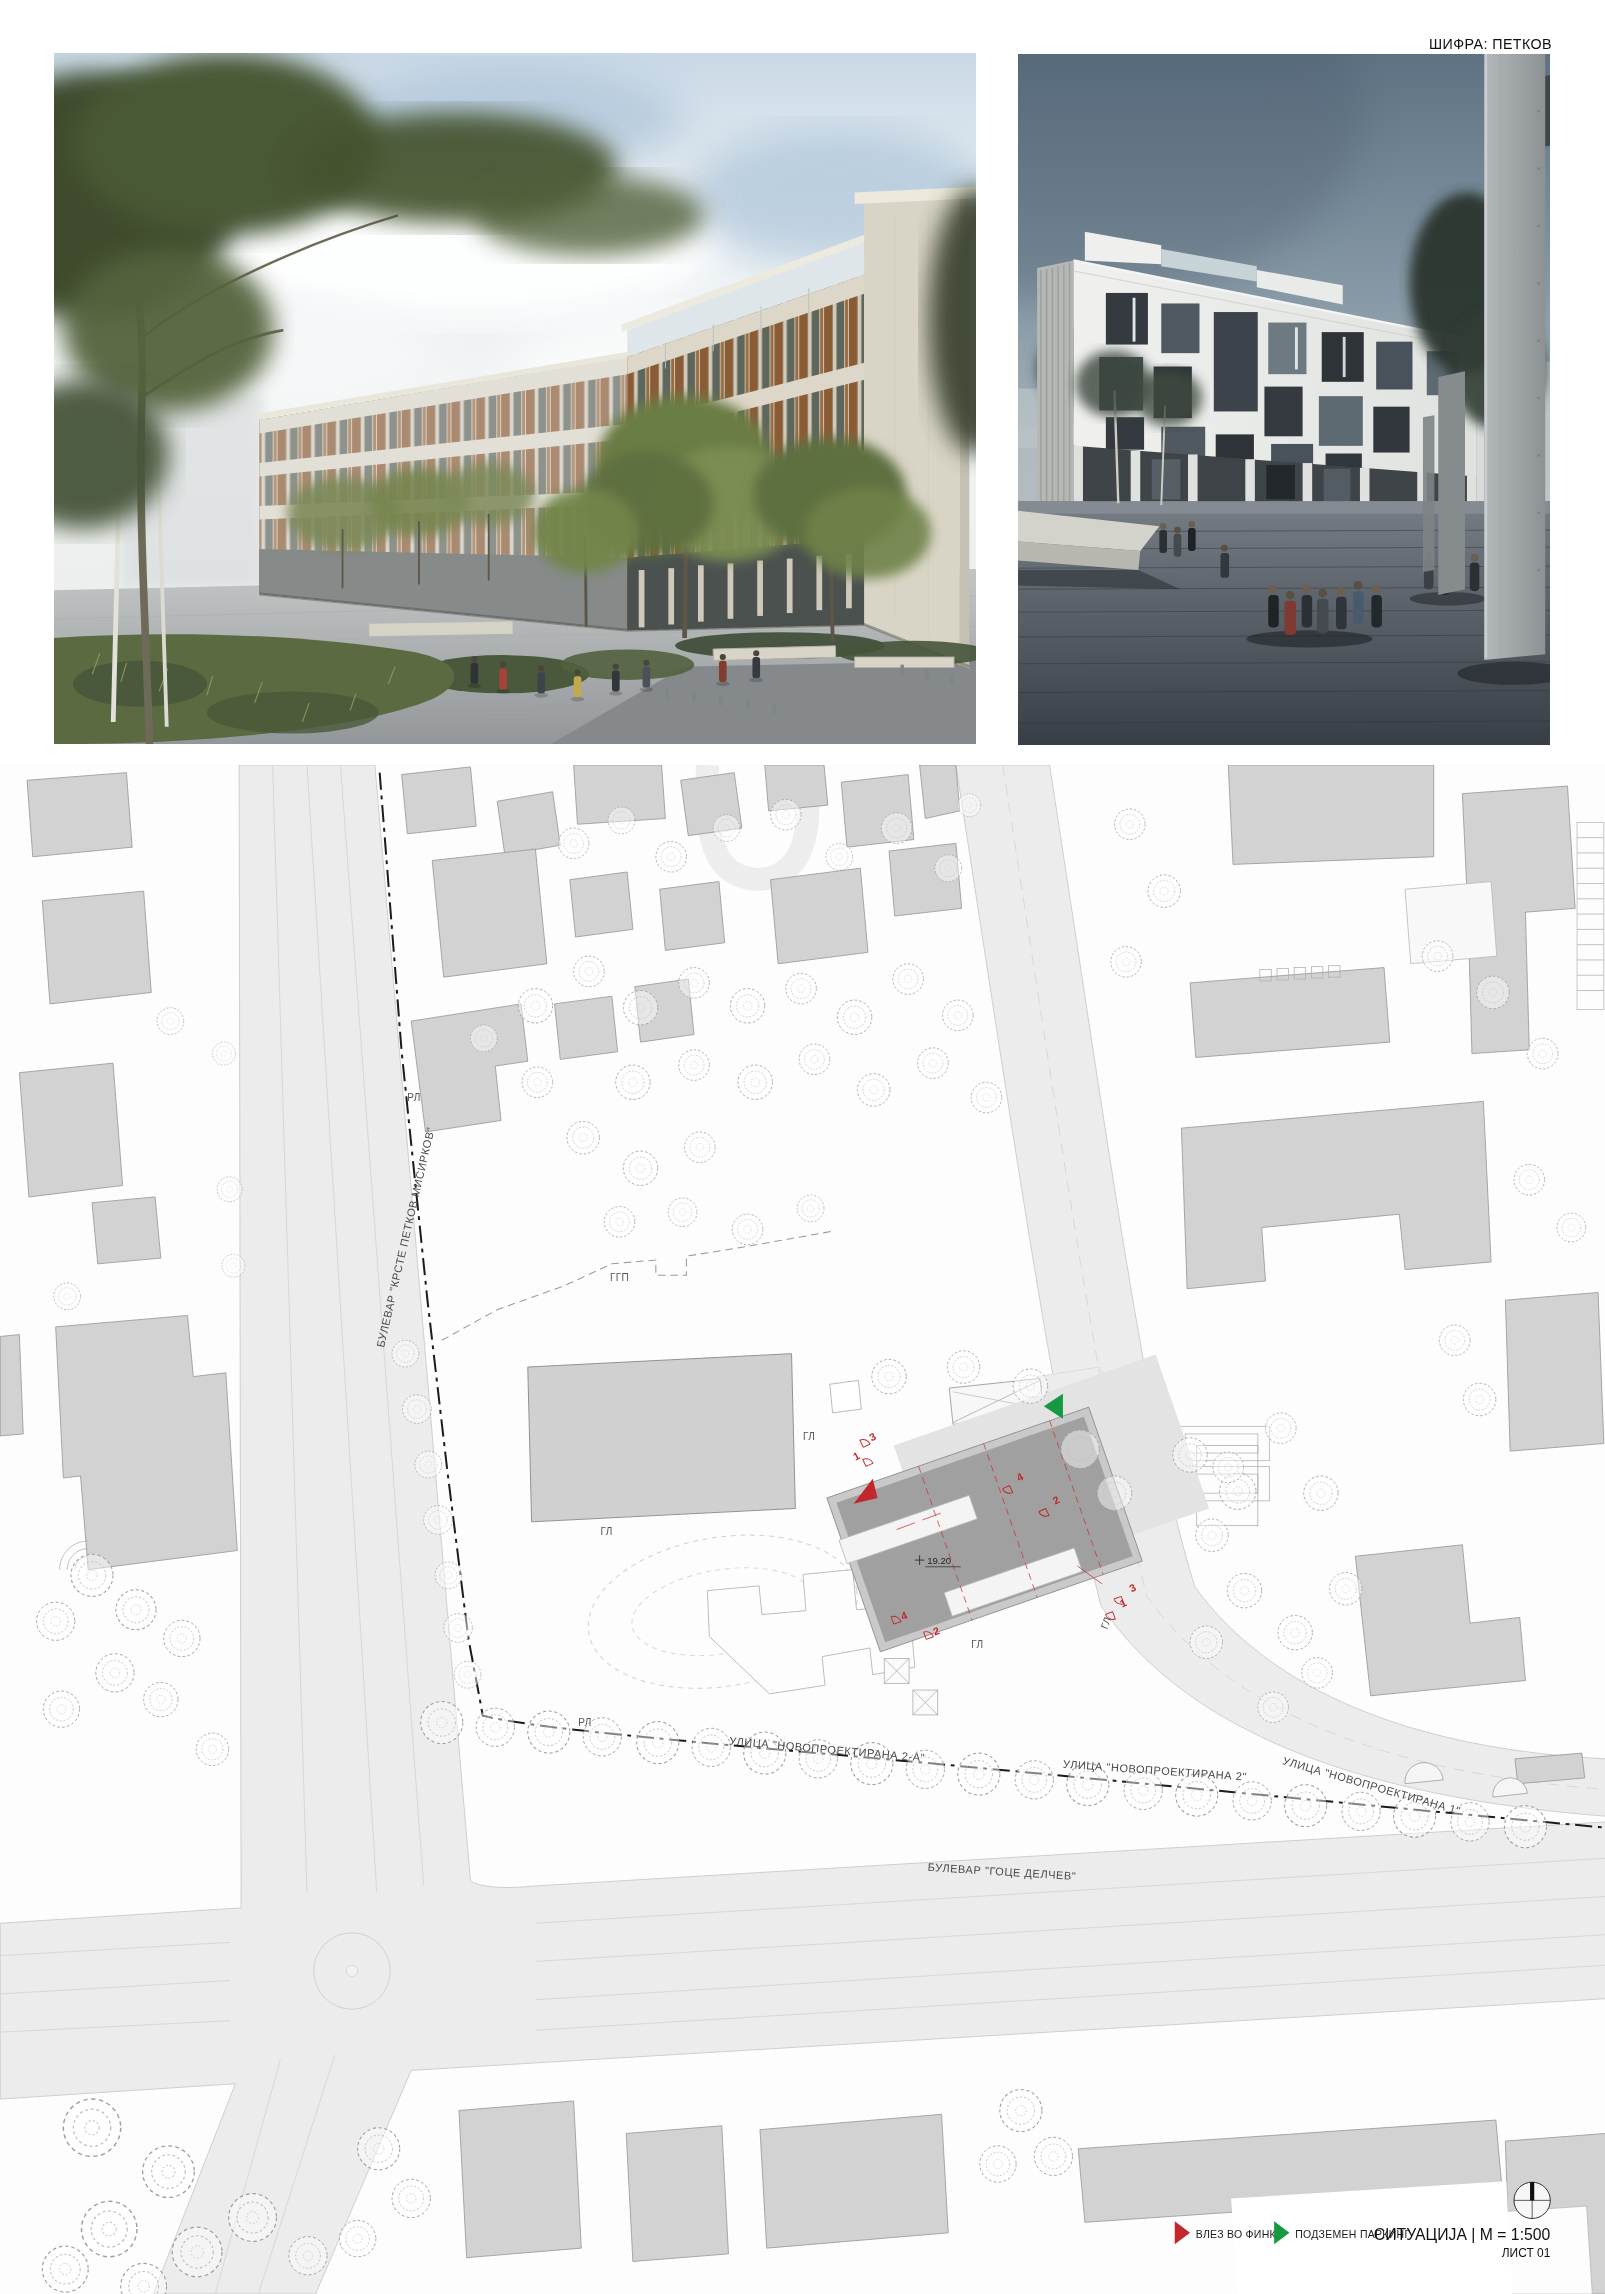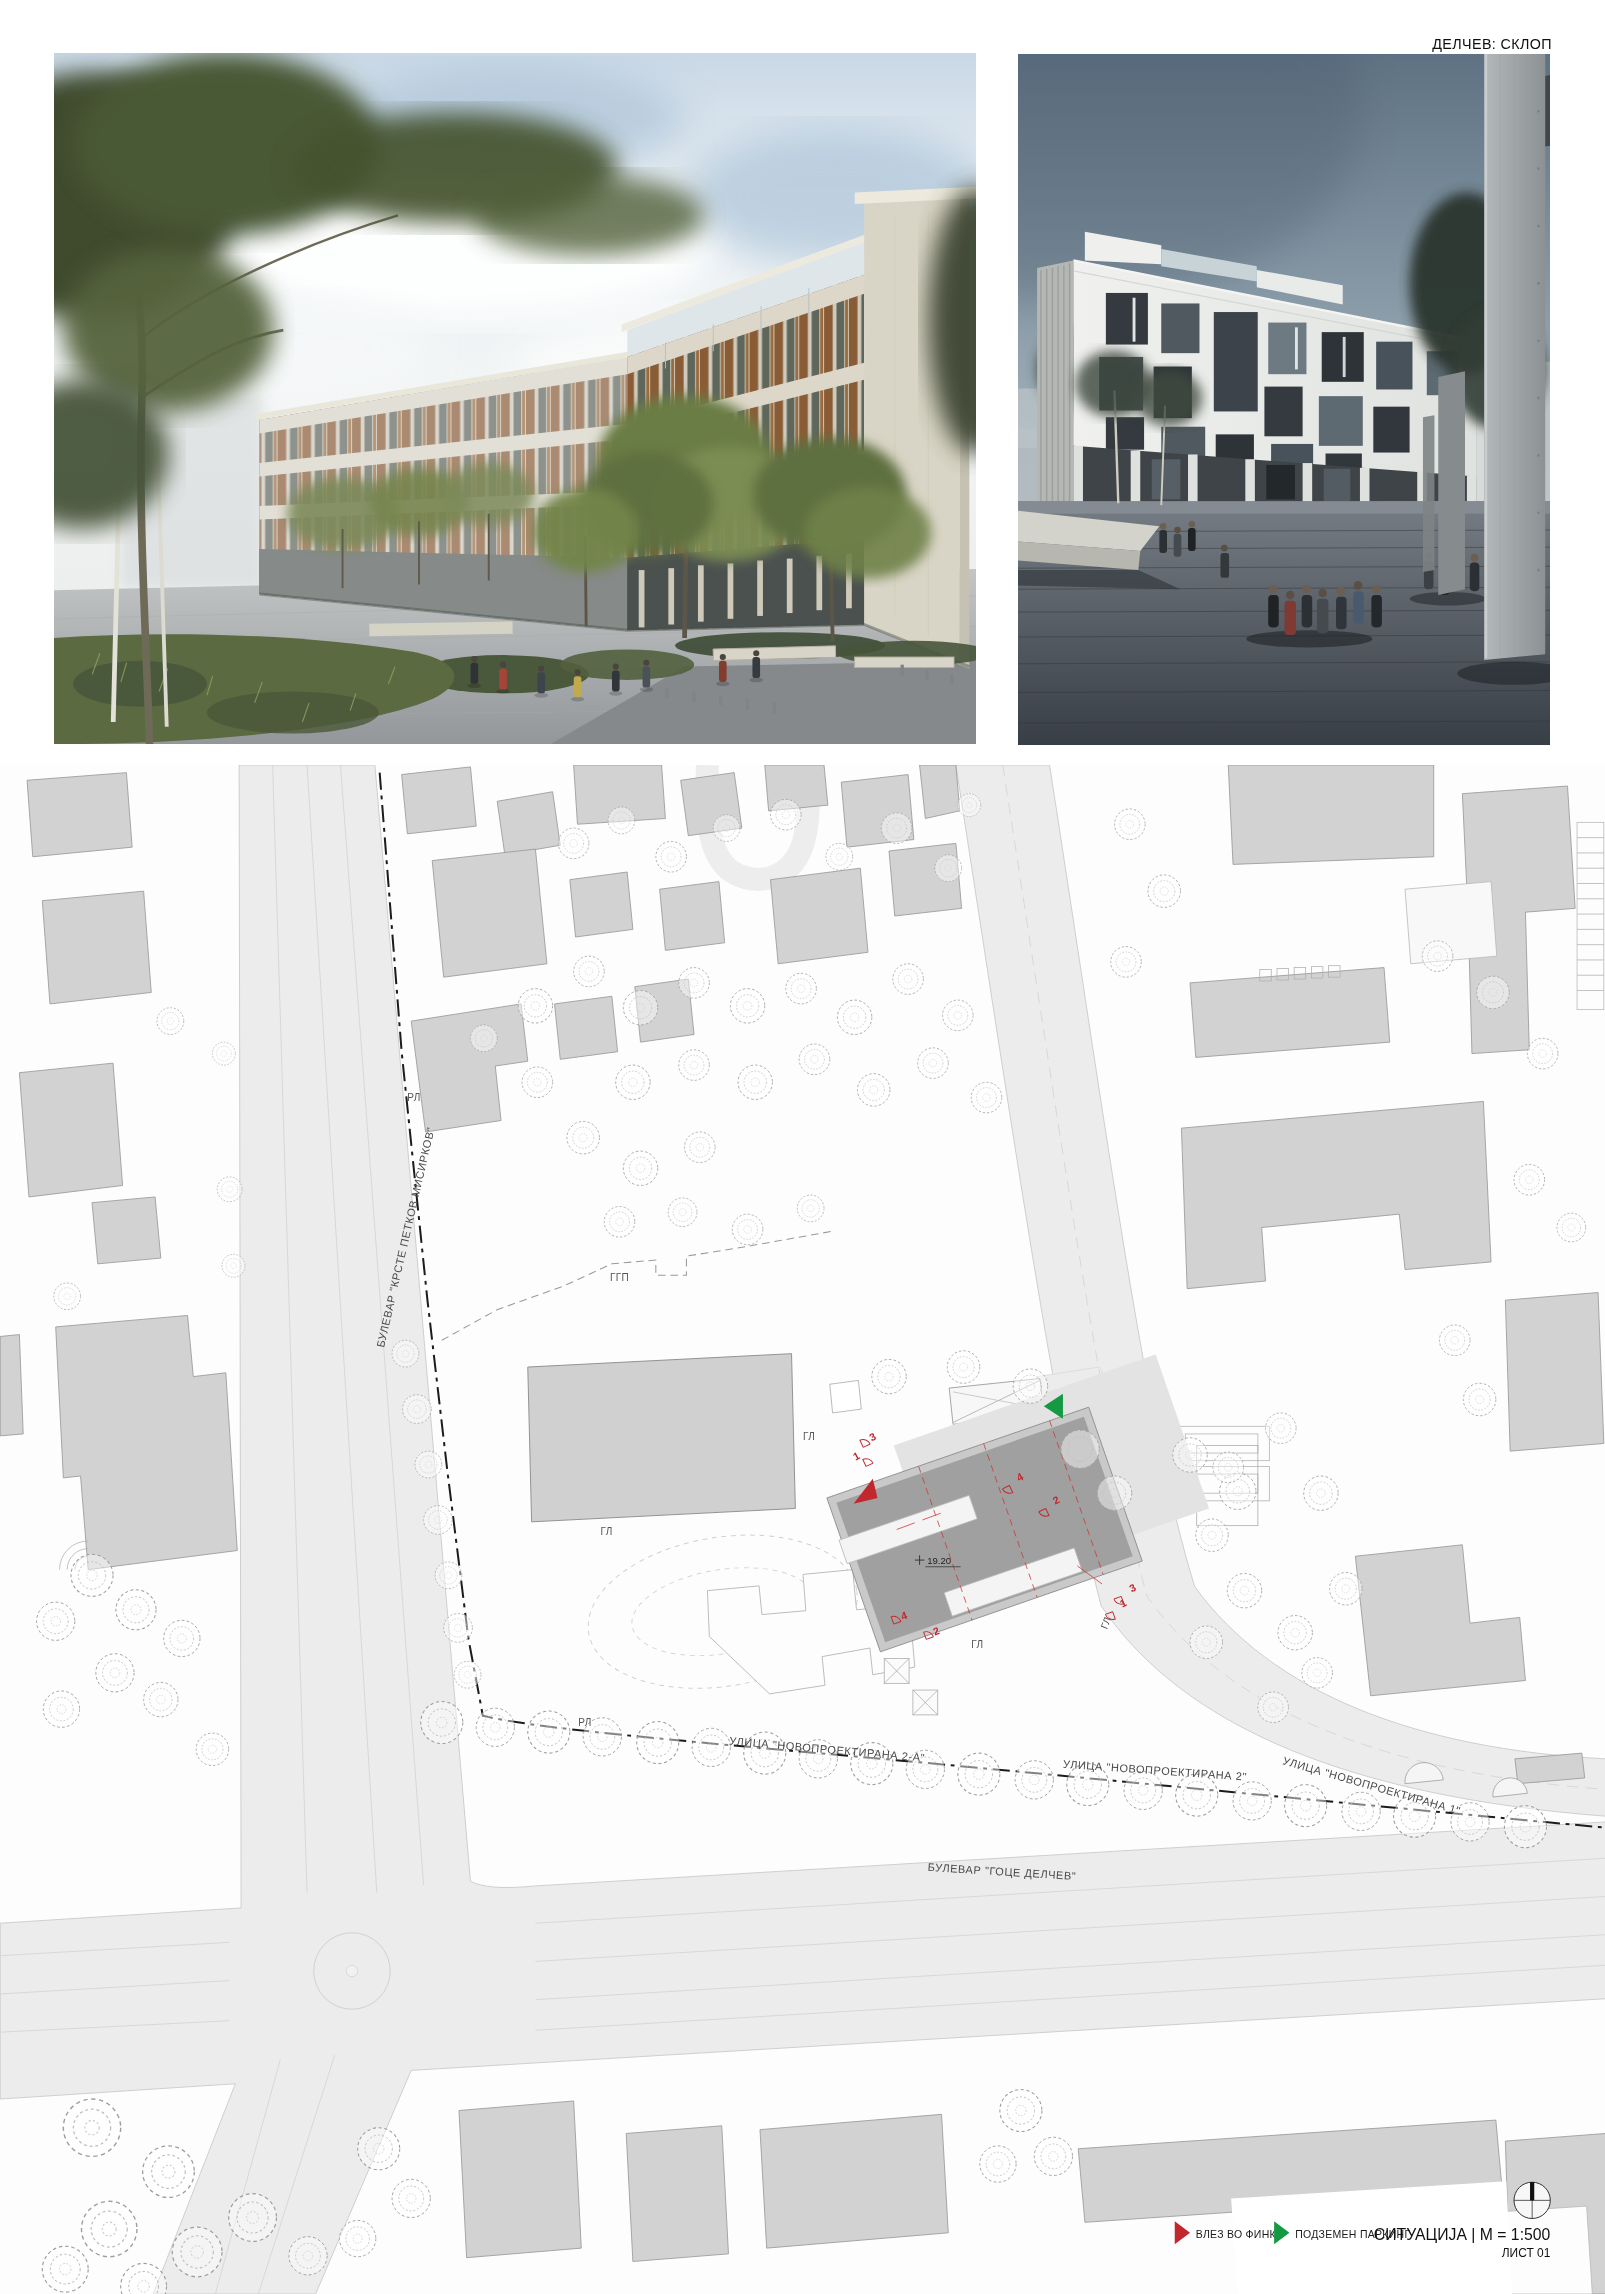--- a/index.html
+++ b/index.html
@@ -12,21 +12,21 @@
   .siteplan{position:absolute;left:0;top:765px;width:1606px;height:1529px;background:#ffffff;}
   svg text{font-family:"Liberation Sans",sans-serif;}
   .street-lbl{fill:#4a4a4a;font-size:11.5px;letter-spacing:.6px;}
   .reg-lbl{fill:#555;font-size:10.5px;letter-spacing:.4px;}
   .red-num{fill:#c1272d;font-size:11px;font-weight:bold;}
   .legend-lbl{fill:#1a1a1a;font-size:11px;letter-spacing:.3px;}
 </style>
 </head>
 <body>
 
-<div class="sheet-code">ДЕЛЧЕВ: СКЛОП</div>
+<div class="sheet-code">ШИФРА: ПЕТКОВ</div>
 
 <svg class="render render-left" viewBox="0 0 965 723" preserveAspectRatio="none">
   <defs>
     <linearGradient id="skyL" x1="0" y1="0" x2="0" y2="1">
       <stop offset="0" stop-color="#c9d8e6"></stop>
         <stop offset=".2" stop-color="#e6edf2"></stop>
       <stop offset=".5" stop-color="#f3f5f5"></stop>
         <stop offset="1" stop-color="#e7eae8"></stop>
     </linearGradient>
     <linearGradient id="plazaL" x1="0" y1="0" x2="0" y2="1">

